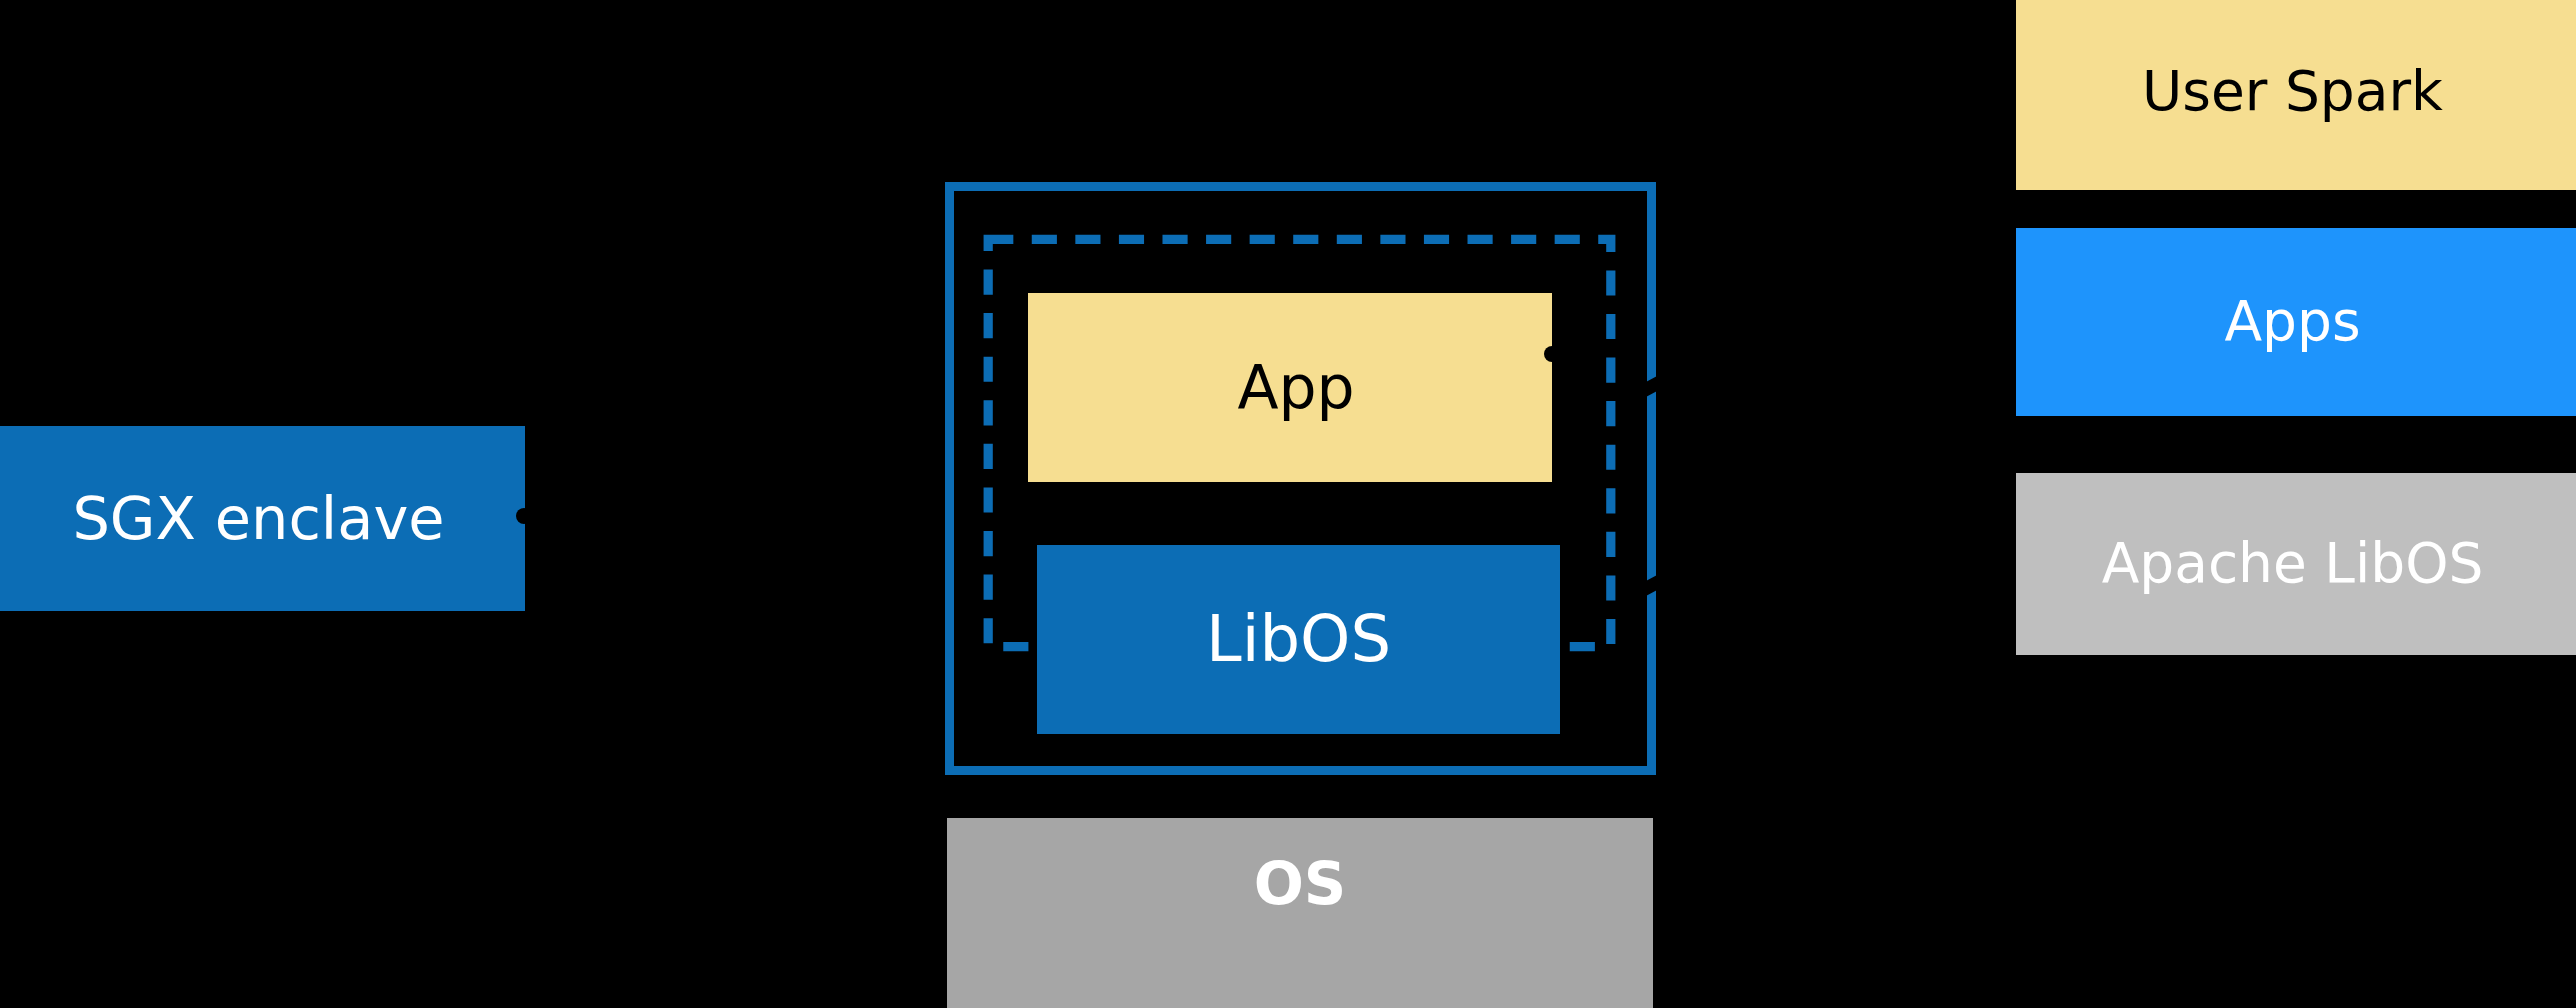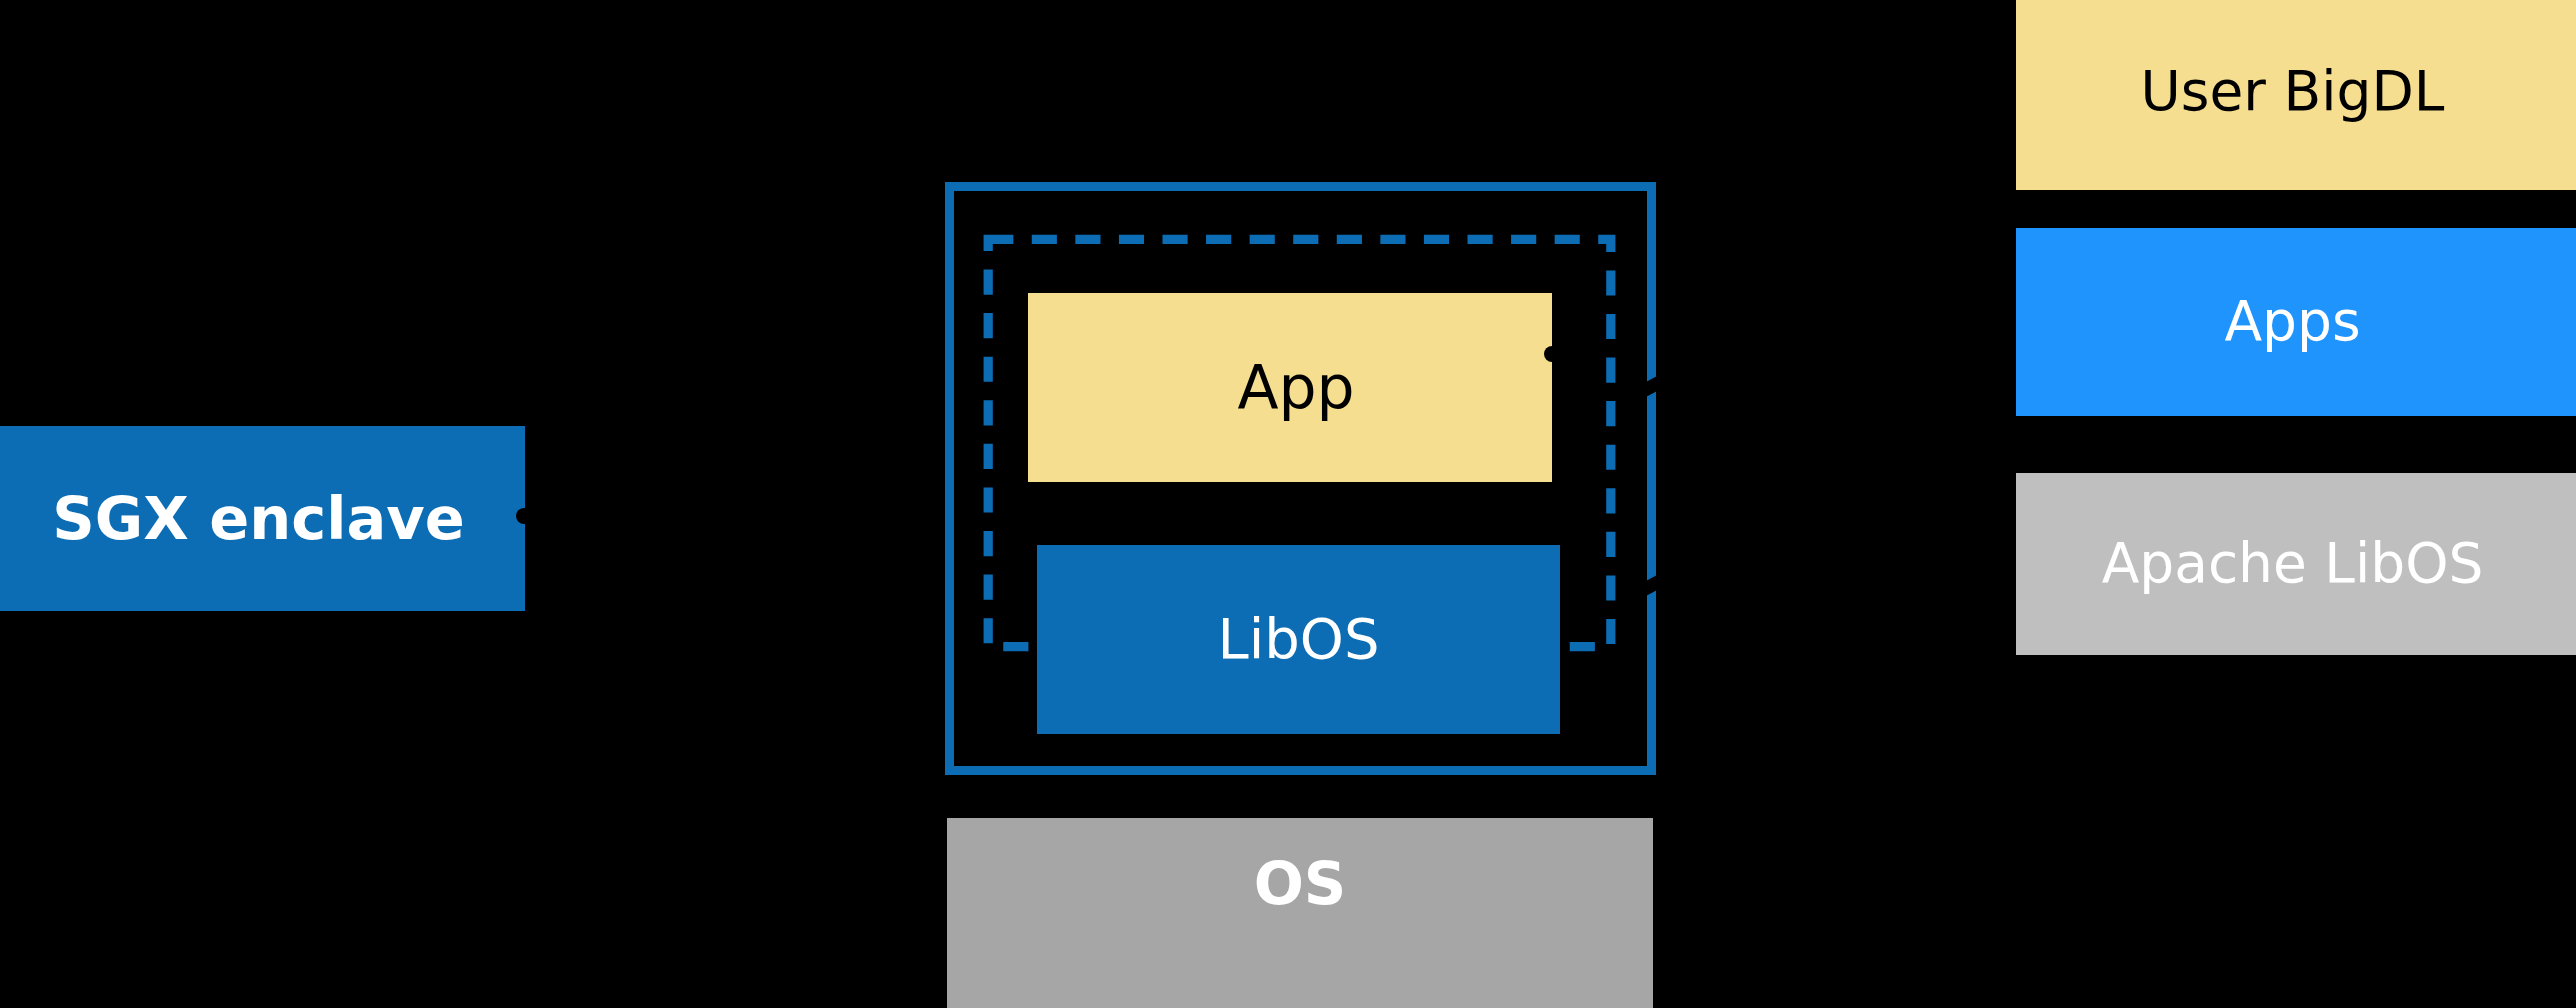--- a/index.html
+++ b/index.html
@@ -37,21 +37,21 @@
   #sgx-enclave-box {
     left: -50px;
     top: 426px;
     width: 575px;
     height: 185px;
     background: #0C6DB5;
     color: #FFFFFF;
     font-size: 59px;
     font-weight: 400;
   }
-  #sgx-enclave-box .lbl { padding-left: 42px; font-weight: bold; }
+  #sgx-enclave-box .lbl { padding-left: 42px; }
 
   
   #enclave-frame {
     position: absolute;
     left: 945px;
     top: 182px;
     width: 711px;
     height: 593px;
     border: 9.2px solid #0C6DB5;
     box-sizing: border-box;
@@ -123,21 +123,21 @@
   }
 
   
   #libos-box {
     left: 1037px;
     top: 545px;
     width: 523px;
     height: 189px;
     background: #0C6DB5;
     color: #FFFFFF;
-    font-size: 56px;
+    font-size: 64px;
     font-weight: 400;
     z-index: 4;
   }
 
   
   #os-box {
     left: 947px;
     top: 818px;
     width: 706px;
     height: 218px;
@@ -228,21 +228,21 @@
 
   <div class="box" id="libos-box">
     <span class="lbl">LibOS</span>
   </div>
 
   <div class="box" id="os-box">
     <span class="lbl">OS</span>
   </div>
 
   <div class="box stack-box" id="user-apps-box">
-    <span class="lbl">User BigDL</span>
+    <span class="lbl">User Spark</span>
   </div>
 
   <div class="box stack-box" id="bigdl-box">
     <span class="lbl">Apps</span>
   </div>
 
   <div class="box stack-box" id="apache-spark-box">
     <span class="lbl">Apache LibOS</span>
   </div>
 

